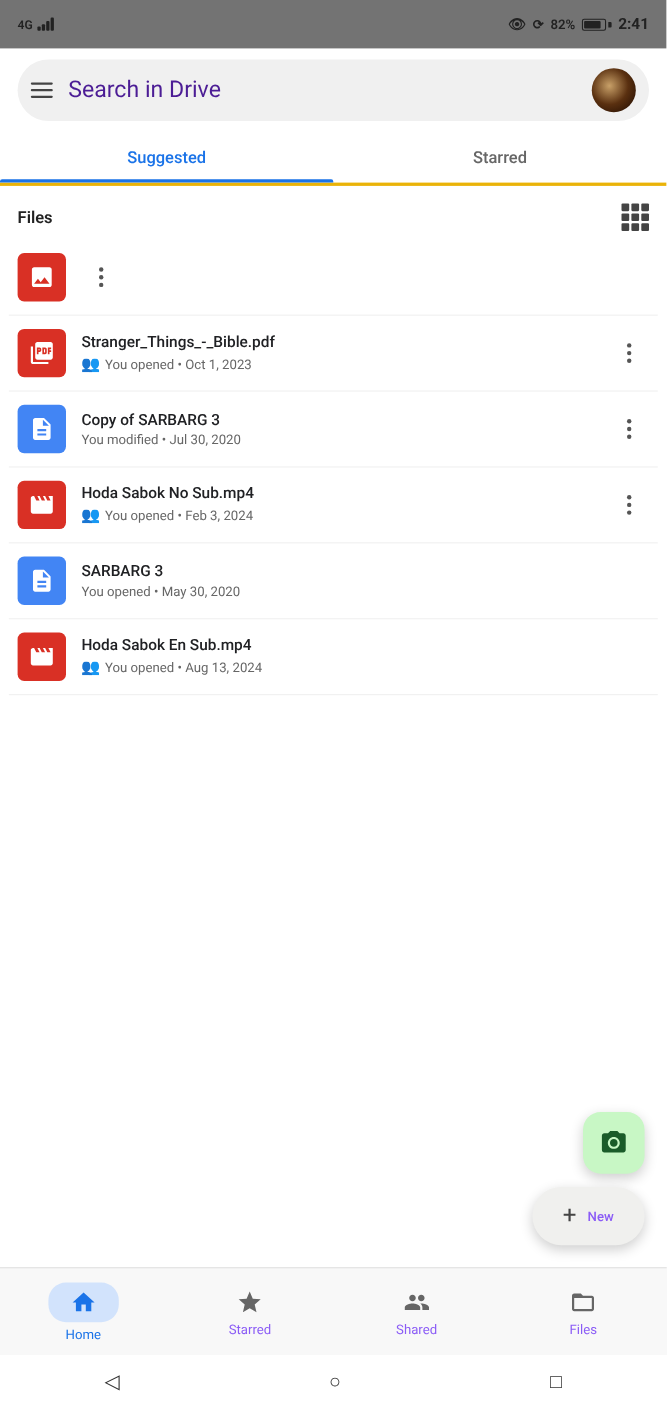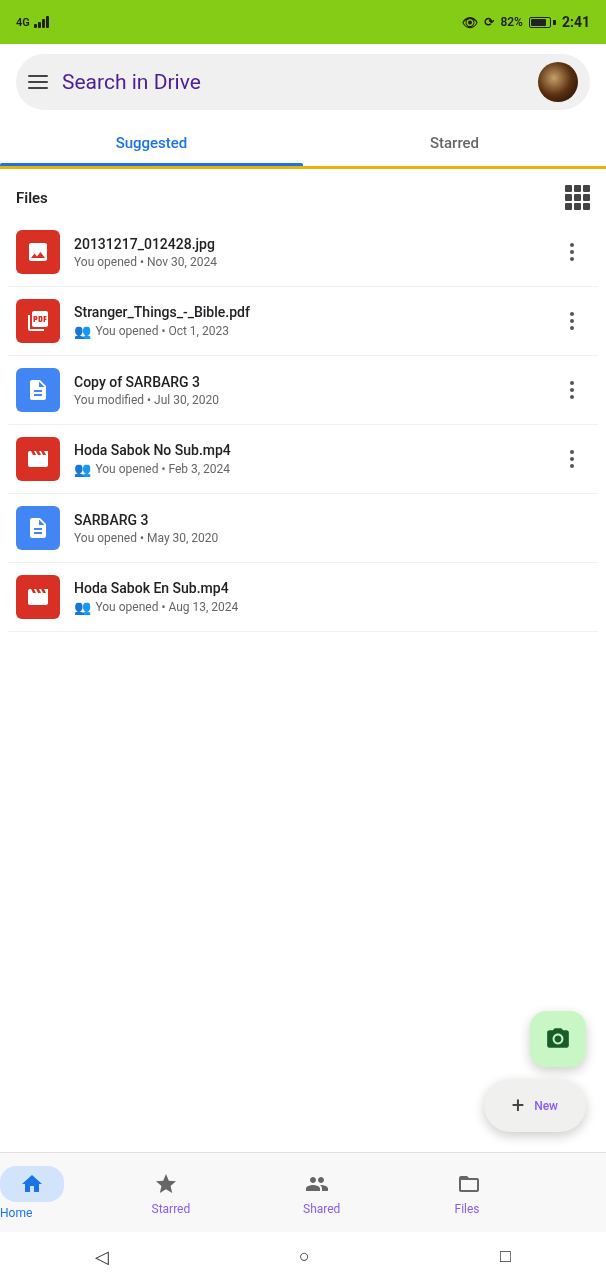--- a/index.html
+++ b/index.html
@@ -9,21 +9,21 @@
       min-height: 1280px;
       background: #fff;
       font-family: 'Roboto', Arial, sans-serif;
       overflow-x: hidden;
     }
 
     
     .status-bar {
       width: 100%;
       height: 44px;
-      background: #84cc16;
+      background: #737373;
       display: flex;
       align-items: center;
       justify-content: space-between;
       padding: 0 16px;
     }
     .status-left {
       display: flex;
       align-items: center;
       gap: 4px;
       font-size: 12px;
@@ -292,21 +292,21 @@
       height: 80px;
       background: #f8f8f8;
       display: flex;
       align-items: center;
       border-top: 1px solid #e0e0e0;
     }
     .nav-item {
       flex: 1;
       display: flex;
       flex-direction: column;
-      align-items: flex-start;
+      align-items: center;
       justify-content: center;
       gap: 4px;
       cursor: pointer;
     }
     .nav-icon {
       width: 28px;
       height: 28px;
       display: flex;
       align-items: center;
       justify-content: center;
@@ -418,26 +418,20 @@
 </div>
 
 <div class="file-list">
 
   <div class="file-item">
     <div class="file-icon image-icon">
       <svg viewBox="0 0 24 24">
           <path d="M21 19V5c0-1.1-.9-2-2-2H5c-1.1 0-2 .9-2 2v14c0 1.1.9 2 2 2h14c1.1 0 2-.9 2-2zM8.5 13.5l2.5 3.01L14.5 12l4.5 6H5l3.5-4.5z"></path>
         </svg>
     </div>
-    <div class="file-info">
-      <div class="file-name">20131217_012428.jpg</div>
-      <div class="file-meta">
-        <span class="file-meta-text">You opened • Nov 30, 2024</span>
-      </div>
-    </div>
     <div class="file-more">
       <div class="three-dots">
         <span></span>
           <span></span>
           <span></span>
       </div>
     </div>
   </div>
 
   <div class="file-item">

